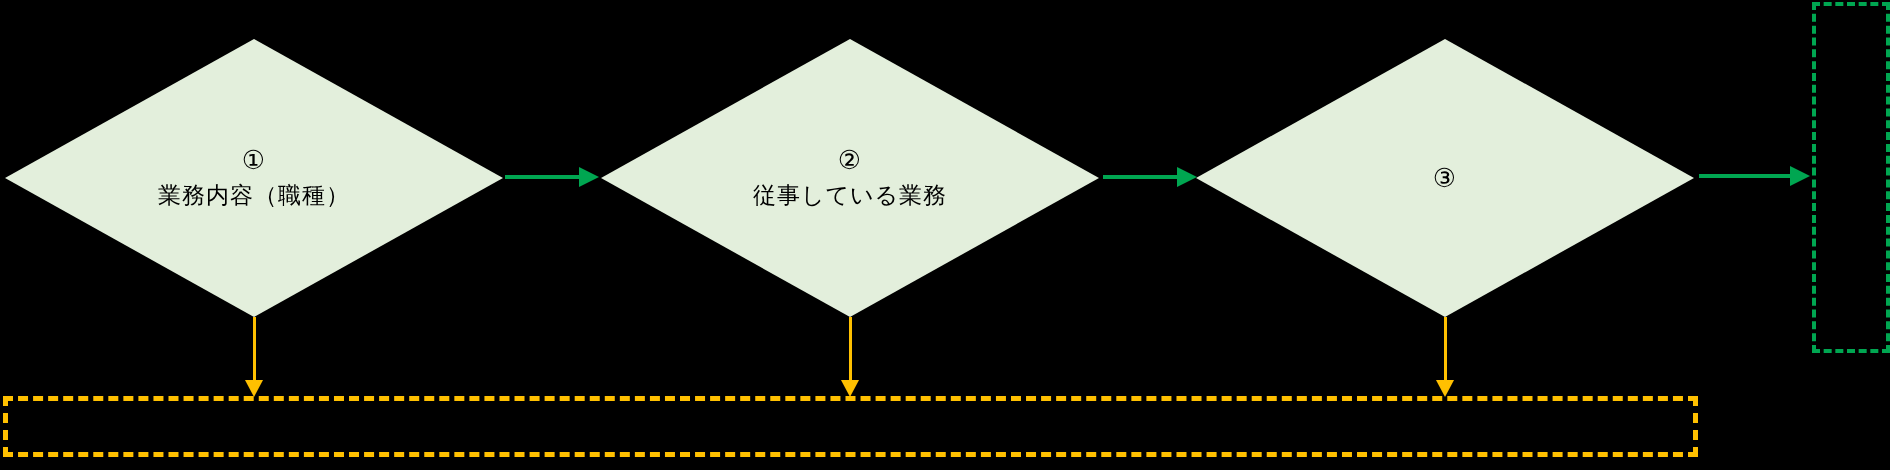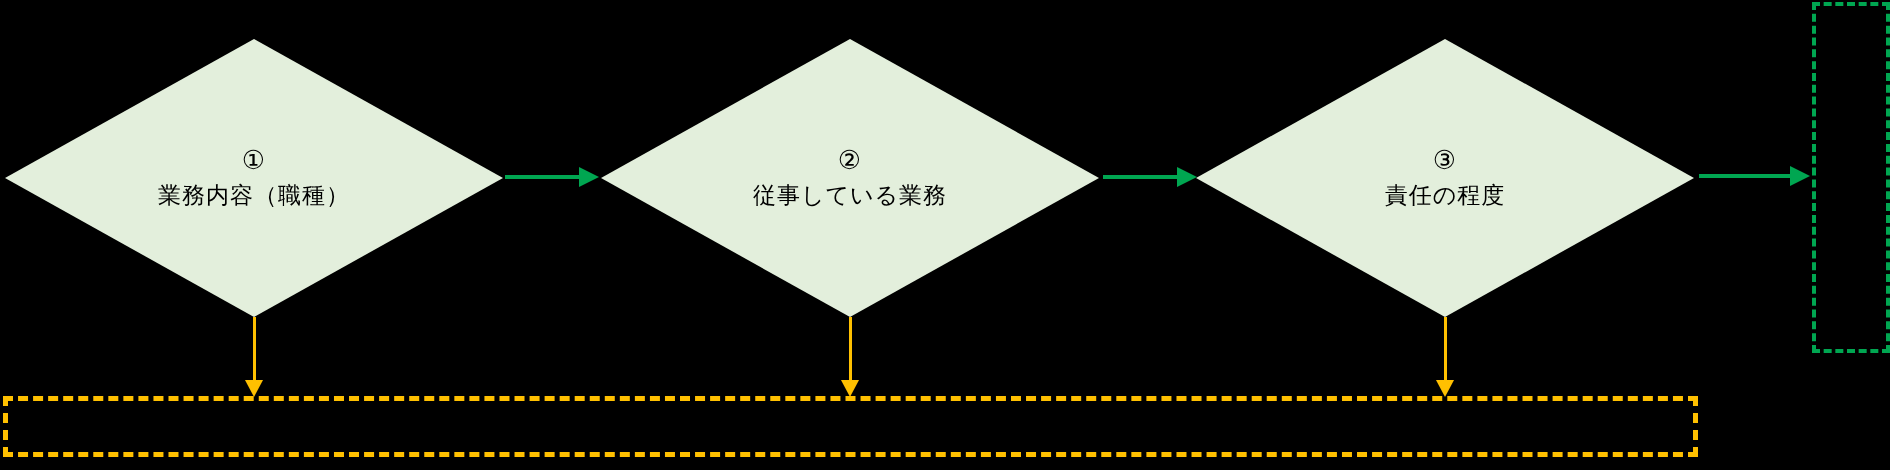--- a/index.html
+++ b/index.html
@@ -110,21 +110,20 @@
     <div class="label">
       <div class="step-num">②</div>
       <div class="step-line">従事している業務</div>
     </div>
   </div>
 
   <div class="diamond" id="diamond-3">
     <div class="shape"></div>
     <div class="label">
       <div class="step-num">③</div>
-      <div class="step-line">責任の程度</div>
     </div>
   </div>
 
   <div class="h-line" id="arrow-1-line"></div>
   <div class="h-head" id="arrow-1-head"></div>
 
   <div class="h-line" id="arrow-2-line"></div>
   <div class="h-head" id="arrow-2-head"></div>
 
   <div class="h-line" id="arrow-3-line"></div>

